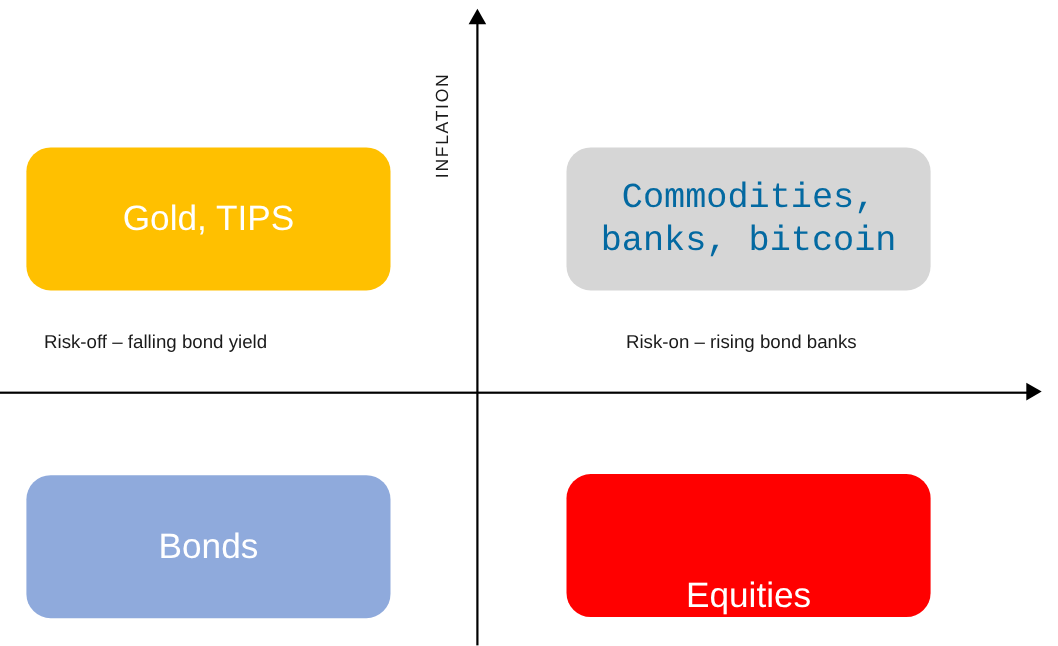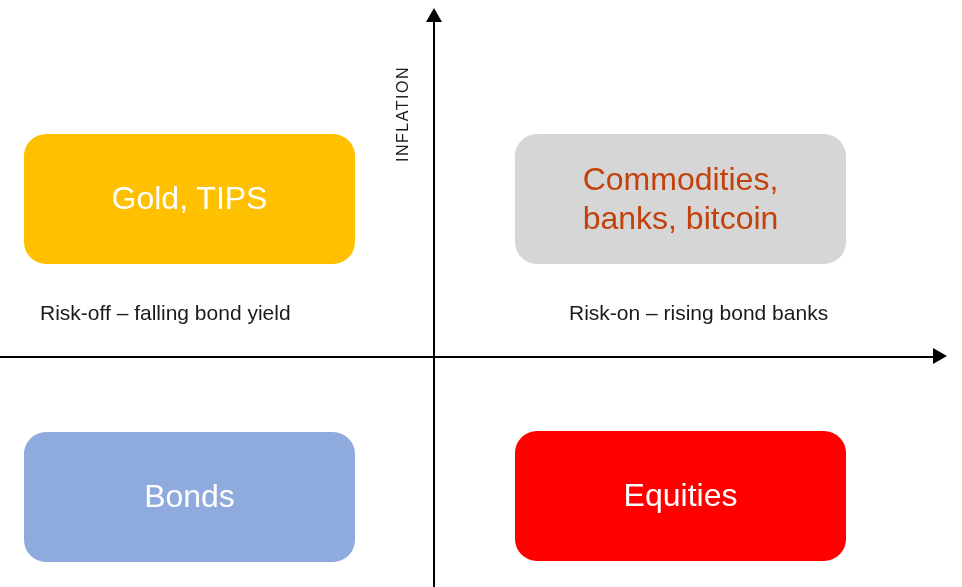--- a/index.html
+++ b/index.html
@@ -51,21 +51,21 @@
     transform: translate(-50%, -50%) rotate(-90deg);
     font-size: 16px;
     letter-spacing: 1.5px;
     color: #1a1a1a;
     white-space: nowrap;
   }
 
   
   .caption {
     position: absolute;
-    font-size: 21px;
+    font-size: 17px;
     color: #1a1a1a;
     white-space: nowrap;
   }
   .caption-left  { left: 40px;  top: 301px; }
   .caption-right { left: 569px; top: 301px; }
 
   
   .qbox {
     position: absolute;
     width: 331px; height: 130px;
@@ -74,42 +74,42 @@
     align-items: center;
     justify-content: center;
     text-align: center;
     font-size: 32px;
     line-height: 1.22;
   }
   .qbox span { display: block; max-width: 280px; }
   .qbox-tl { left: 24px;  top: 134px; }
   .qbox-tr { left: 515px; top: 134px; }
   .qbox-bl { left: 24px;  top: 432px; align-items: center; }
-  .qbox-br { left: 515px; top: 431px; }
+  .qbox-br { left: 515px; top: 431px; align-items: flex-end; }
 </style>
 </head>
 <body>
 
 <div class="canvas">
 
   <div class="v-axis-line"></div>
   <div class="v-arrowhead"></div>
   <div class="h-axis-line"></div>
   <div class="h-arrowhead"></div>
 
   <div class="y-axis-label">INFLATION</div>
 
   <div class="caption caption-left">Risk-off – falling bond yield</div>
   <div class="caption caption-right">Risk-on – rising bond banks</div>
 
   <div class="qbox qbox-tl" style="background-color: rgb(255, 192, 0); color: rgb(255, 255, 255);">
     <span>Gold, TIPS</span>
   </div>
 
-  <div class="qbox qbox-tr" style="background-color: rgb(214, 214, 214); color: #c2410c;">
+  <div class="qbox qbox-tr" style="background-color: rgb(214, 214, 214); color: #0369a1; font-family: Liberation Mono, monospace;">
     <span>Commodities, banks, bitcoin</span>
   </div>
 
   <div class="qbox qbox-bl" style="background-color: rgb(143, 170, 220); color: rgb(255, 255, 255);">
     <span>Bonds</span>
   </div>
 
   <div class="qbox qbox-br" style="background-color: rgb(255, 0, 0); color: rgb(255, 255, 255);">
     <span>Equities</span>
   </div>

